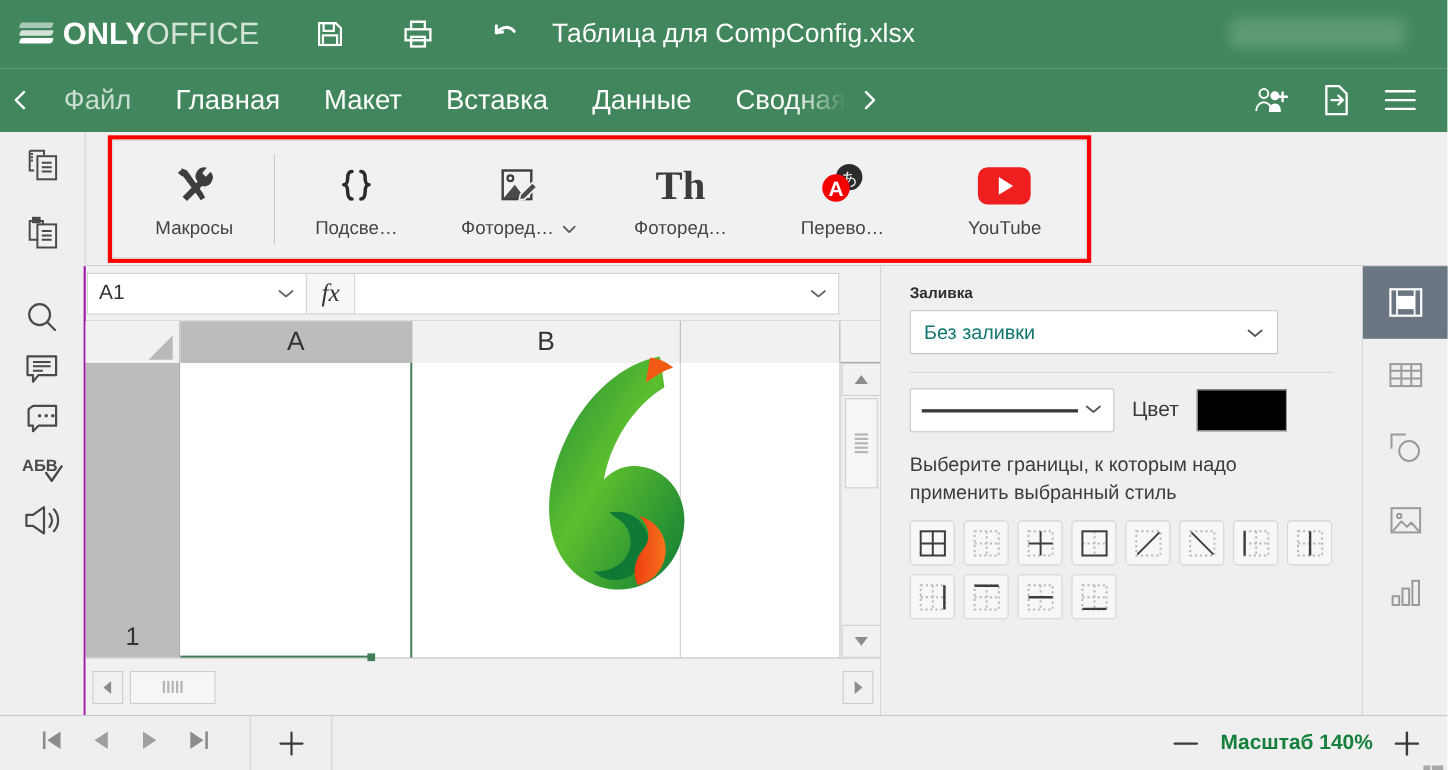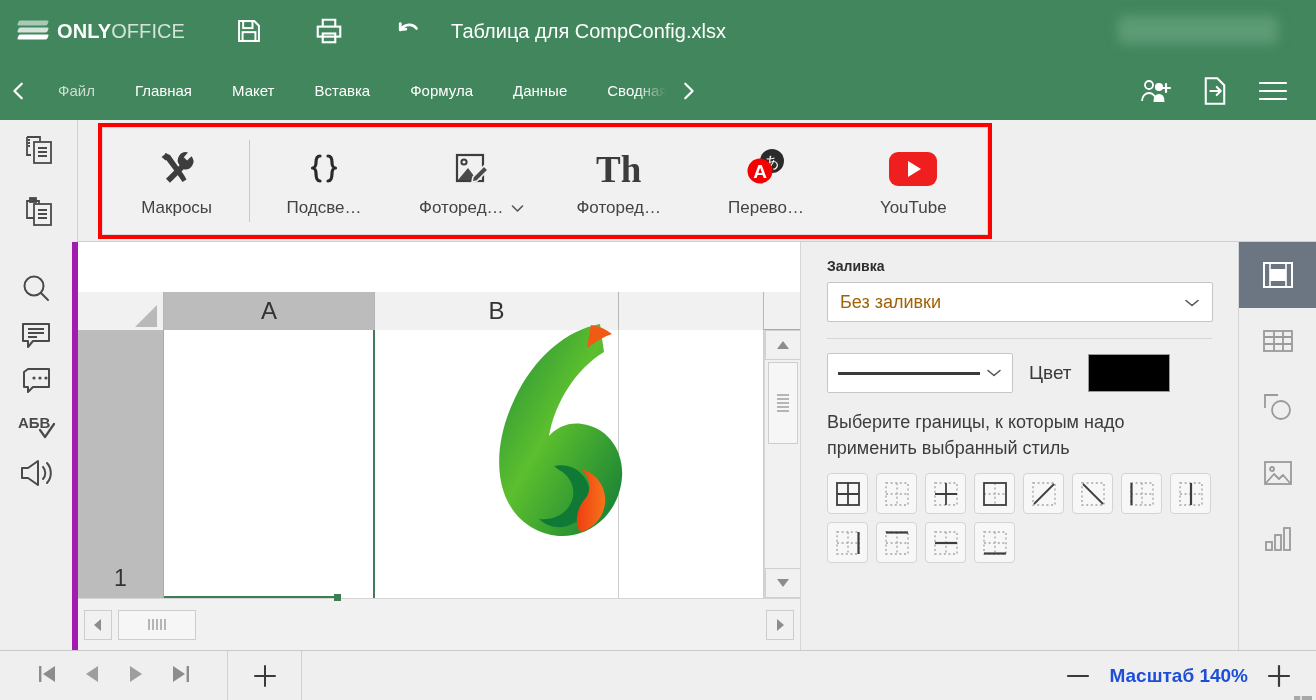--- a/index.html
+++ b/index.html
@@ -21,32 +21,32 @@
   .logo-wrap { display: flex; align-items: center; margin-left: 18px; }
   .logo-mark { width: 30px; height: 26px; position: relative; }
   .logo-mark span {
     position: absolute; left: 0; width: 30px; height: 8px;
     background: #ffffff; border-radius: 2px;
     transform: skewX(-22deg) scaleY(0.62);
   }
   .logo-mark span:nth-child(1) { top: 1px; opacity: .55; }
   .logo-mark span:nth-child(2) { top: 8px; opacity: .78; }
   .logo-mark span:nth-child(3) { top: 15px; opacity: 1; }
-  .logo-text { margin-left: 9px; font-size: 20px; letter-spacing: .1px; color: #fff; }
+  .logo-text { margin-left: 9px; font-size: 28px; letter-spacing: .1px; color: #fff; }
   .logo-text b { font-weight: 700; }
   .logo-text i { font-style: normal; font-weight: 400; color: #d3e3d8; }
 
   .hdr-icon {
     width: 44px; height: 44px;
     display: flex; align-items: center; justify-content: center;
   }
   .hdr-icon svg { display: block; }
   .doc-title {
     margin-left: 20px; color: #ffffff;
-    font-size: 20px; white-space: nowrap;
+    font-size: 24px; white-space: nowrap;
   }
   .redacted {
     position: absolute; left: 1118px; top: 16px;
     width: 160px; height: 28px; border-radius: 5px;
     background: #5d9b76;
     filter: blur(6px);
   }
 
   
   .tabrow {
@@ -55,21 +55,21 @@
     background: #41865c;
     display: flex; align-items: center;
   }
   .tab-arrow {
     width: 38px; height: 58px;
     display: flex; align-items: center; justify-content: center;
     color: #ffffff;
   }
   .tabs { display: flex; align-items: center; flex: 0 0 auto; }
   .tab {
-    color: #ffffff; font-size: 15px;
+    color: #ffffff; font-size: 25px;
     padding: 0 20px; white-space: nowrap; line-height: 58px;
   }
   .tab.dim { color: #cbded3; }
   .tab.fading {
     padding-right: 0;
     -webkit-mask-image: linear-gradient(to right, #000 60%, transparent 100%);
     mask-image: linear-gradient(to right, #000 60%, transparent 100%);
   }
   .tabrow-right {
     position: absolute; right: 0; top: 0; height: 58px;
@@ -151,21 +151,21 @@
     display: flex; align-items: center; padding: 0 10px;
     font-size: 18px; color: #333; max-width: 440px;
   }
   .formula-input .chev { margin-left: auto; }
 
   
   .left-rail {
     position: absolute; left: 0; top: 242px;
     width: 78px; height: 408px;
     background: #efefef;
-    border-right: 6px solid #a21caf;
+    border-right: 2px solid #a21caf;
     display: flex; flex-direction: column;
     align-items: center; padding-top: 24px; 
   }
   .rail-ico { width: 46px; height: 46px; display: flex; align-items: center; justify-content: center; }
 
   
   .grid-area {
     position: absolute; left: 78px; top: 292px;
     width: 722px; height: 358px;
     background: #ffffff;
@@ -266,24 +266,24 @@
   .right-panel {
     position: absolute; left: 800px; top: 242px;
     width: 438px; height: 408px;
     background: #efefef;
     border-left: 1px solid #d5d5d5;
     padding: 16px 26px 0 26px;
     overflow: hidden;
   }
   .rp-title { font-size: 14px; font-weight: 700; color: #2e2e2e; margin-bottom: 8px; }
   .rp-select {
-    width: 386px; height: 40px; background: #fff;
+    width: 335px; height: 40px; background: #fff;
     border: 1px solid #c6c6c6; border-radius: 2px;
     display: flex; align-items: center; padding: 0 12px;
-    font-size: 18px; color: #a16207;
+    font-size: 18px; color: #0f766e;
   }
   .rp-select .chev { margin-left: auto; }
   .rp-divider { height: 1px; background: #d5d5d5; margin: 16px 0 14px 0; }
   .rp-row { display: flex; align-items: center; gap: 16px; }
   .border-style-select {
     width: 186px; height: 40px; background: #fff;
     border: 1px solid #c6c6c6; border-radius: 2px;
     display: flex; align-items: center; padding: 0 10px;
   }
   .bs-line { flex: 1; height: 3px; background: #3a3a3a; margin-right: 6px; }
@@ -332,21 +332,21 @@
   .sheet-tab {
     min-width: 108px; padding: 0 22px;
     background: #ffffff; border-top: 4px solid #3f7d54;
     border-right: 1px solid #d2d2d2;
     display: flex; align-items: center; justify-content: center;
     font-size: 21px; font-weight: 700; color: #1f1f1f;
   }
   .status-spacer { flex: 1; }
   .zoom-group {
     display: flex; align-items: center; gap: 18px;
-    padding-right: 24px; font-size: 19px; font-weight: 700; color: #1d4ed8;
+    padding-right: 24px; font-size: 19px; font-weight: 700; color: #15803d;
   }
   .zoom-btn { width: 26px; display: flex; align-items: center; justify-content: center; }
   .resize-grip {
     position: absolute; right: 2px; bottom: 0;
     width: 22px; height: 16px;
   }
 </style>
 </head>
 <body>
 
@@ -392,21 +392,20 @@
     <div class="tab-arrow">
       <svg width="22" height="22" viewBox="0 0 24 24" fill="none" stroke="#fff" stroke-width="2.4" stroke-linecap="round" stroke-linejoin="round">
           <path d="M15 4l-8 8 8 8"></path>
         </svg>
     </div>
     <div class="tabs">
       <div class="tab dim">Файл</div>
       <div class="tab">Главная</div>
       <div class="tab">Макет</div>
       <div class="tab">Вставка</div>
-      <div class="tab">Формула</div>
       <div class="tab">Данные</div>
       <div class="tab fading">Сводная</div>
     </div>
     <div class="tab-arrow" style="margin-left:2px">
       <svg width="22" height="22" viewBox="0 0 24 24" fill="none" stroke="#fff" stroke-width="2.4" stroke-linecap="round" stroke-linejoin="round">
           <path d="M9 4l8 8-8 8"></path>
         </svg>
     </div>
 
     <div class="tabrow-right">
@@ -522,20 +521,39 @@
     <div class="rail-ico">
       <svg width="34" height="34" viewBox="0 0 34 34" fill="none" stroke="#4a4a4a" stroke-width="1.8">
         <path d="M5 6h12v17H5z"></path>
           <rect x="8" y="3" width="6" height="4" fill="#4a4a4a"></rect>
         <rect x="12" y="9" width="17" height="21" fill="#f1f1f1"></rect>
           <path d="M16 15h9M16 19h9M16 23h9"></path>
       </svg>
     </div>
   </div>
 
+  <div class="formula-row">
+    <div class="namebox">
+      <span>A1</span>
+      <span class="chev">
+        <svg width="16" height="10" viewBox="0 0 16 10" fill="none" stroke="#666" stroke-width="1.6" stroke-linecap="round" stroke-linejoin="round">
+            <path d="M2 2.5l6 5 6-5"></path>
+          </svg>
+      </span>
+    </div>
+    <div class="fx-btn">fx</div>
+    <div class="formula-input">
+      <span></span>
+      <span class="chev">
+        <svg width="16" height="10" viewBox="0 0 16 10" fill="none" stroke="#666" stroke-width="1.6" stroke-linecap="round" stroke-linejoin="round">
+            <path d="M2 2.5l6 5 6-5"></path>
+          </svg>
+      </span>
+    </div>
+  </div>
 
   <div class="left-rail">
     <div class="rail-ico">
       <svg width="34" height="34" viewBox="0 0 34 34" fill="none" stroke="#4a4a4a" stroke-width="2">
           <circle cx="15" cy="14" r="9.5"></circle>
           <path d="M22 21l7 7" stroke-linecap="round"></path>
         </svg>
     </div>
     <div class="rail-ico">
       <svg width="34" height="34" viewBox="0 0 34 34" fill="none" stroke="#4a4a4a" stroke-width="2">

